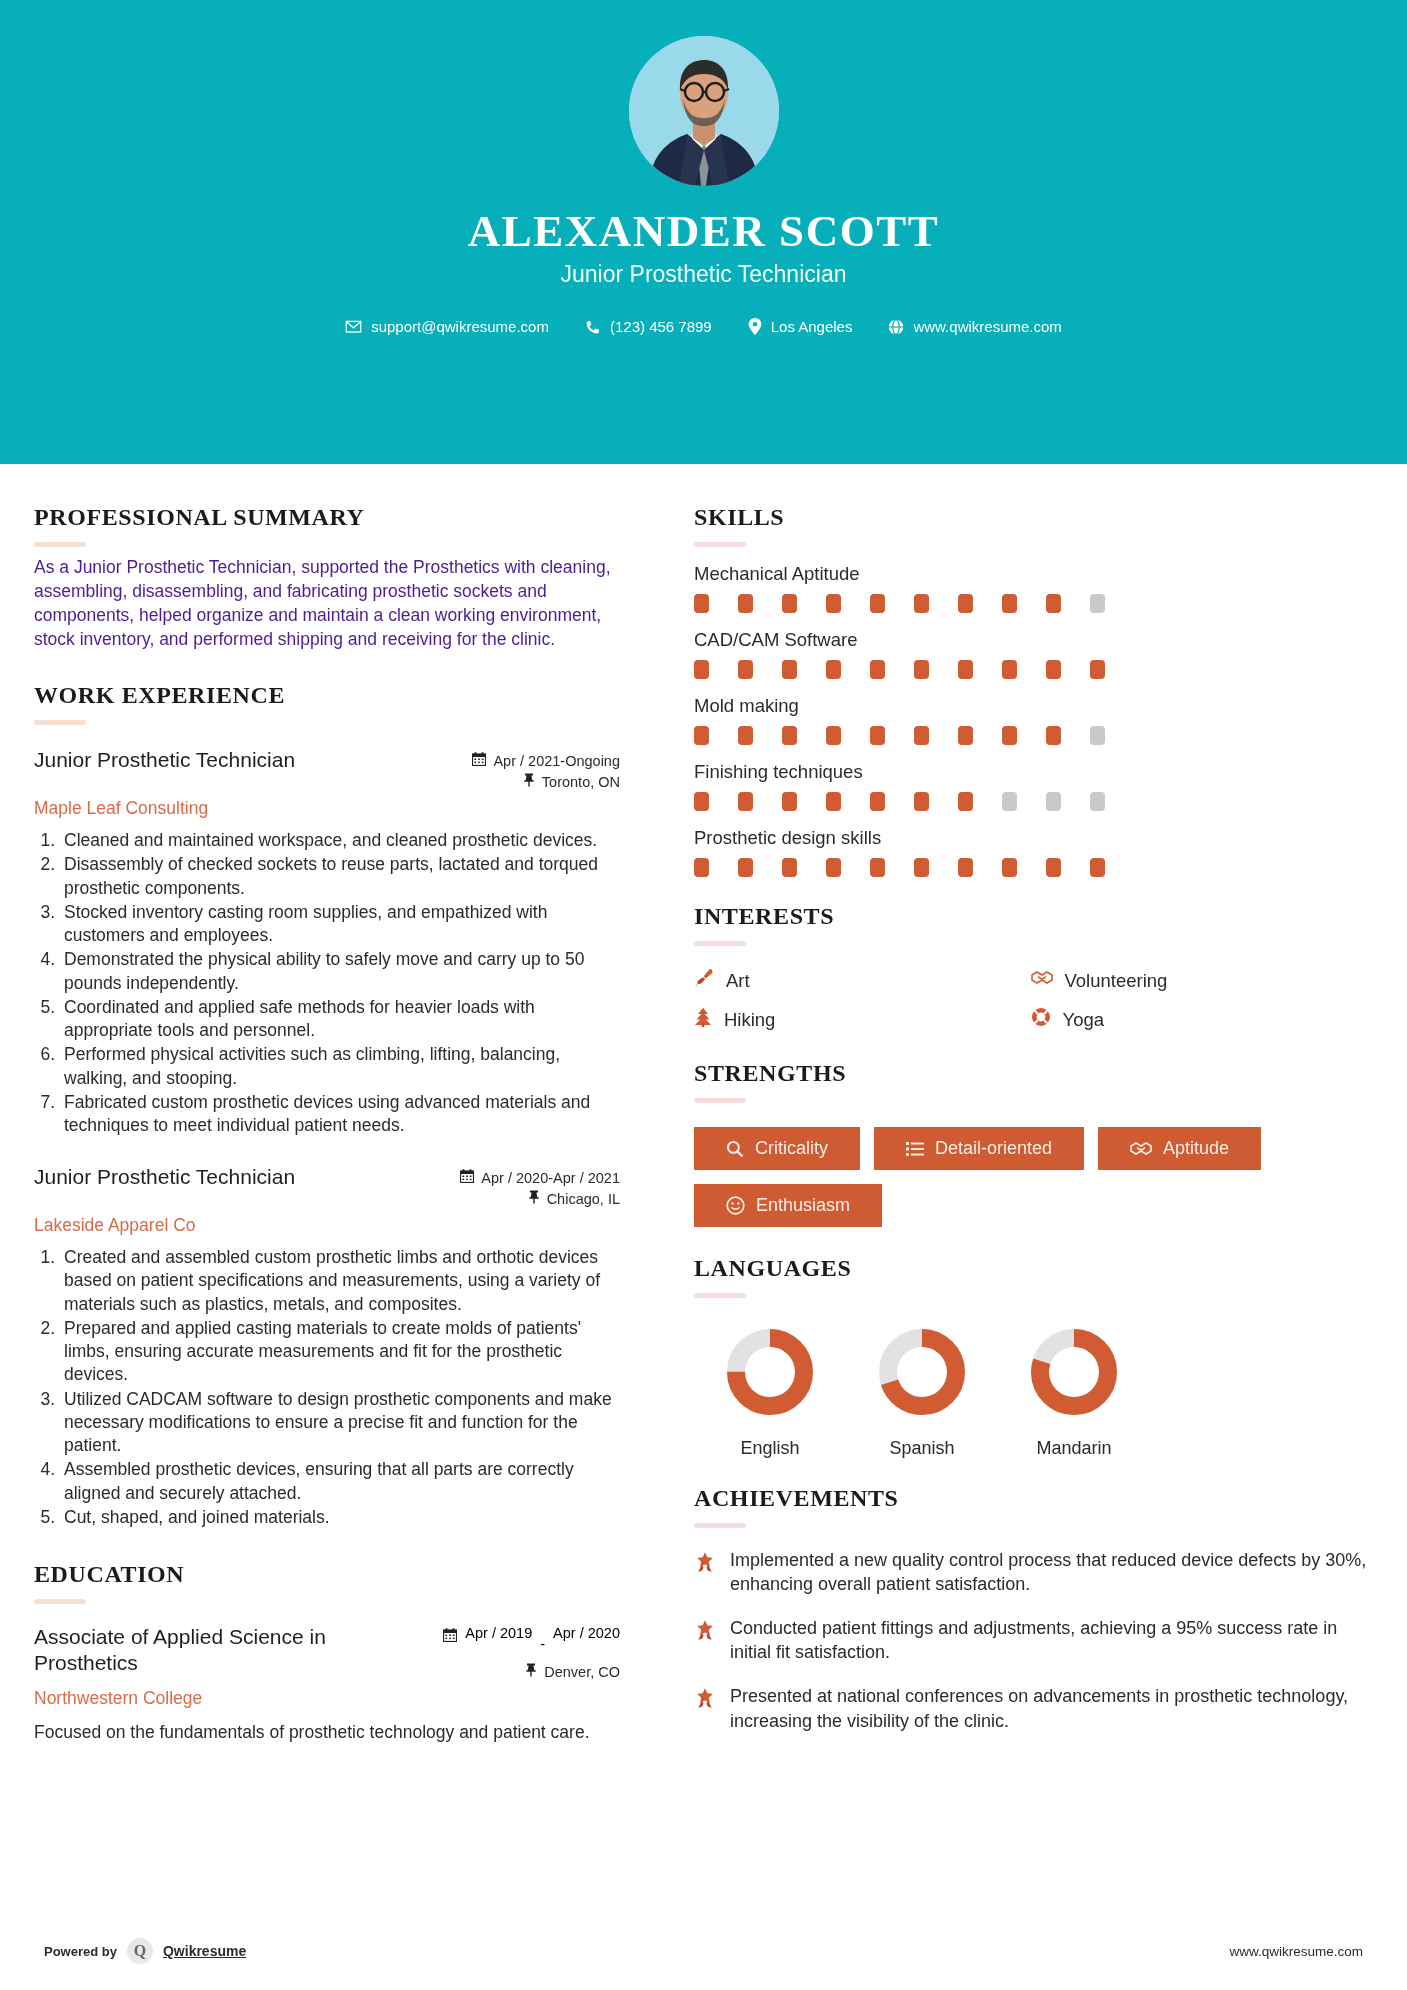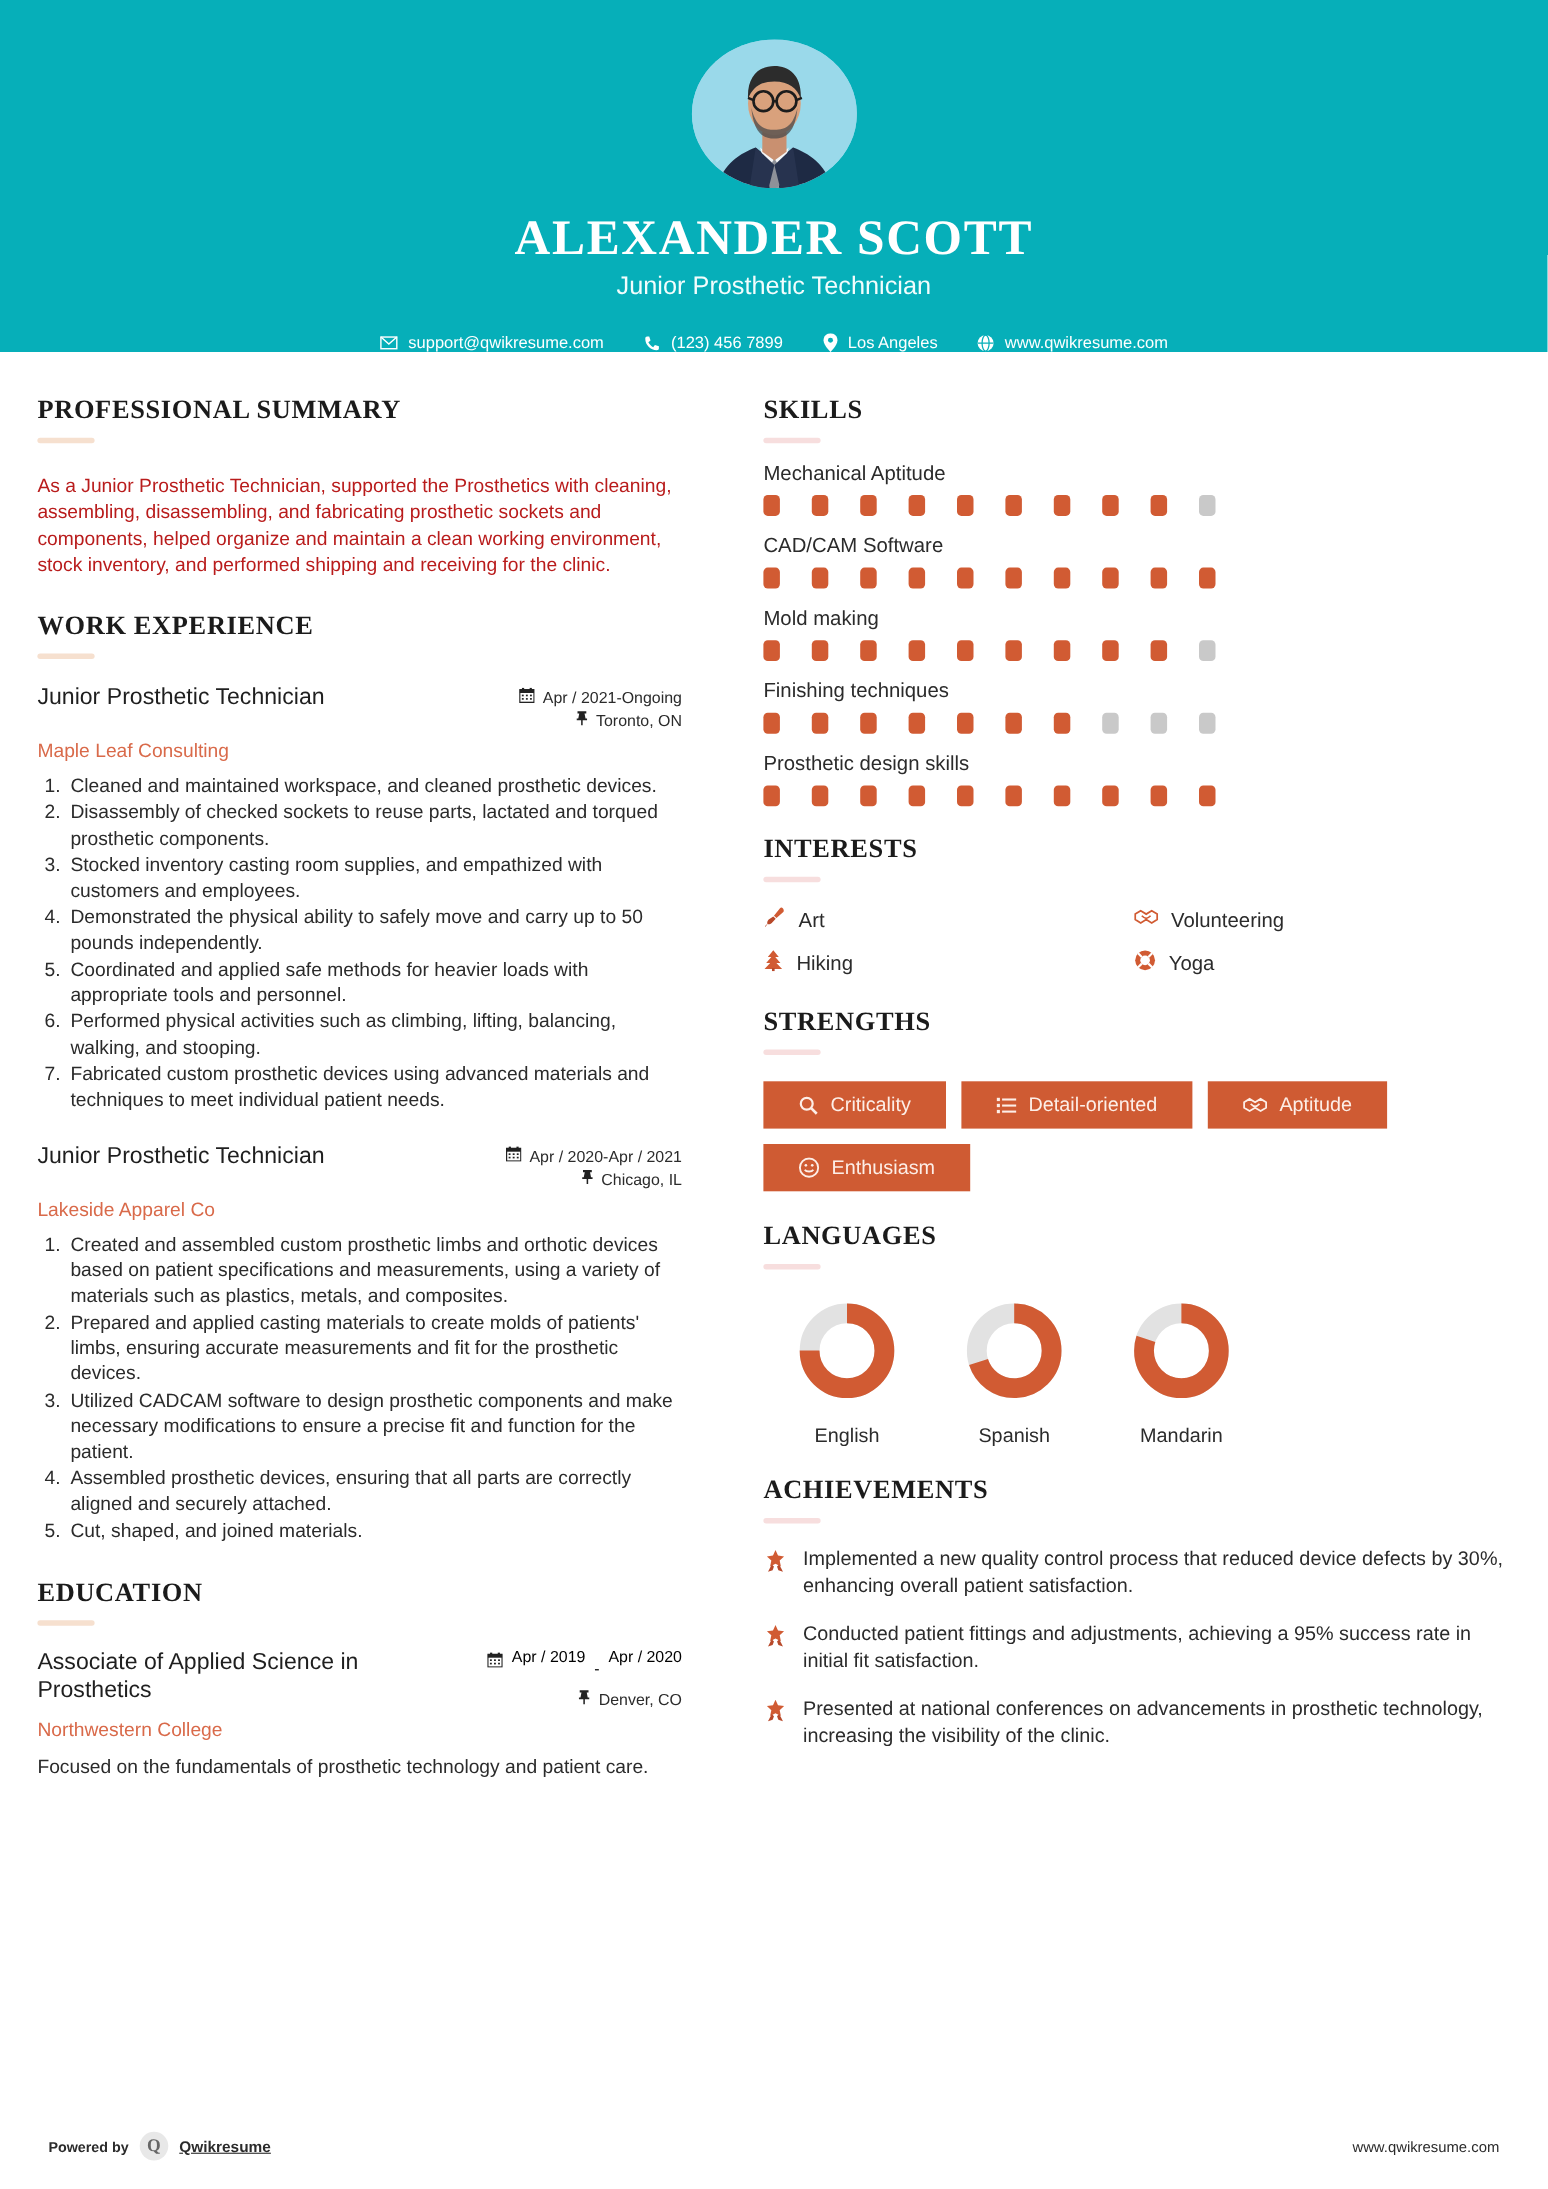--- a/index.html
+++ b/index.html
@@ -7,21 +7,21 @@
     width: 1407px; height: 1990px;
     font-family: "Liberation Sans", sans-serif;
     background: #ffffff;
     overflow: hidden;
   }
   .page { position: relative; width: 1407px; height: 1990px; background:#fff; }
 
   
   .header {
     background: #06AFB9;
-    height: 320px;
+    height: 464px;
     width: 100%;
     display: flex;
     flex-direction: column;
     align-items: center;
     padding-top: 36px;
   }
   .avatar-wrap {
     width: 150px; height: 150px;
     border-radius: 50%;
     background: #9ad9ea;
@@ -67,22 +67,22 @@
     letter-spacing: 0.6px;
     color: #1b1b1b;
     text-transform: uppercase;
   }
   .sec-rule { width: 52px; height: 5px; background:#f6e0cf; border-radius: 3px; margin-top: 11px; }
   .sec-rule.pink { background:#f7dede; }
 
   .summary-text {
     font-size: 17.5px;
     line-height: 1.38;
-    color: #b91c1c;
-    margin-top: 26px;
+    color: #4c1d95;
+    margin-top: 8px;
   }
 
   
   .job { margin-top: 22px; }
   .job-head { display:flex; justify-content:space-between; align-items:flex-start; }
   .job-title { font-size: 21px; color:#1f1f1f; font-weight:400; line-height:1.2; max-width: 420px;}
   .job-meta { text-align:right; padding-top: 4px; min-width: 180px;}
   .meta-line { display:flex; align-items:center; justify-content:flex-end; gap:7px; font-size:14.5px; color:#2b2b2b; line-height:1.5; }
   .company { font-size: 17.5px; color:#d96a4a; margin-top: 4px; }
 

